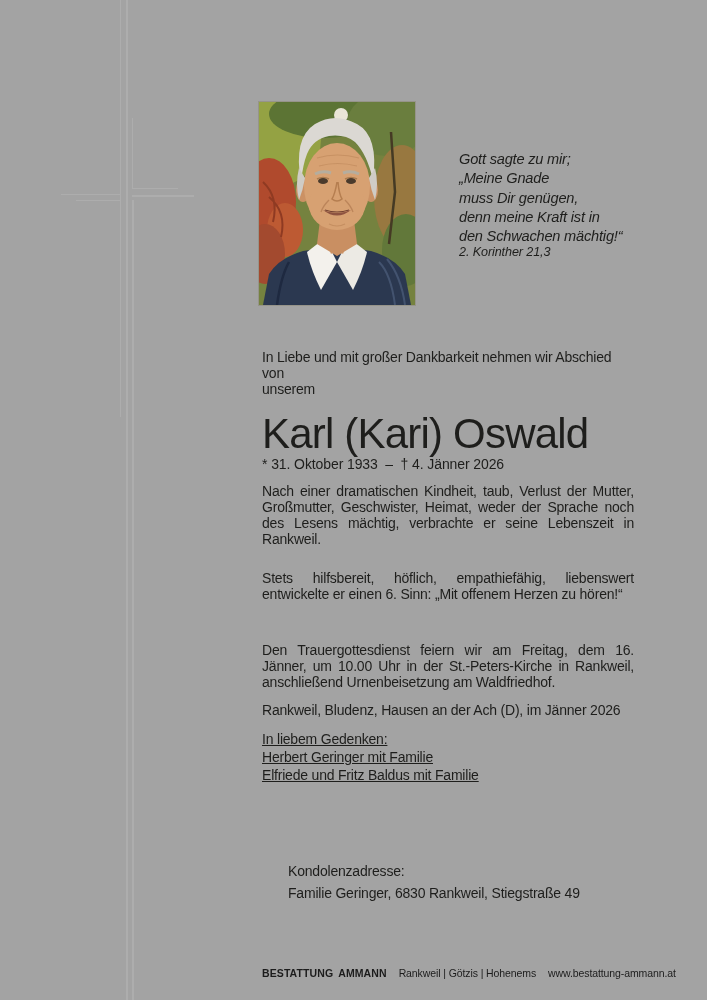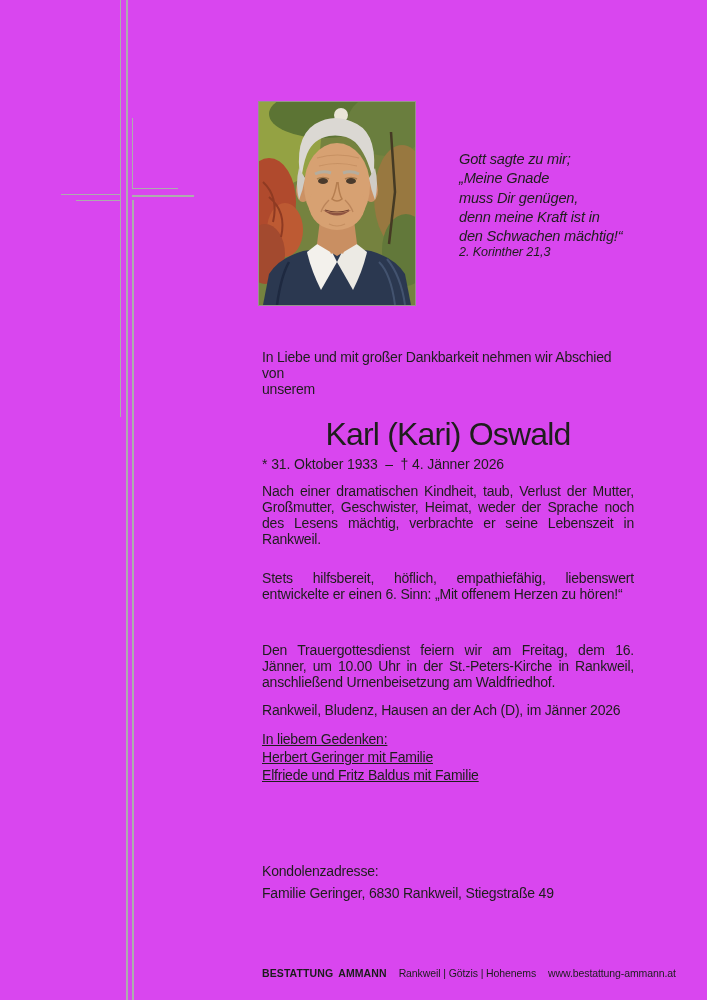--- a/index.html
+++ b/index.html
@@ -1,20 +1,20 @@
 <!DOCTYPE html>
 <html><head>
 <meta charset="utf-8">
 <style>
   html,body { margin:0; padding:0; background:#ffffff; }
   .page {
     position:relative;
     width:707px; height:1000px;
     margin:0 auto;
-    background:#d946ef;
+    background:#a3a3a3;
     overflow:hidden;
     font-family:"Liberation Sans", sans-serif;
     color:#1e1e1c;
   }
 
   
   .xline { position:absolute; background:#adadad; }
 
   
   .photo {
@@ -38,29 +38,29 @@
     font-style:italic;
     font-size:12.6px;
     letter-spacing:-0.1px;
   }
 
   
   .col { position:absolute; left:262px; width:372px; }
   .body-text { font-size:14px; line-height:16px; letter-spacing:-0.2px; }
 
   .intro    { top:349px; white-space:pre-line; }
-  .name     { top:414px; font-size:32px; line-height:40px; letter-spacing:-0.8px; text-align:center; font-weight:400; }
+  .name     { top:414px; font-size:42px; line-height:40px; letter-spacing:-0.8px; font-weight:400; }
   .dates    { top:456px; font-size:14px; white-space:pre; letter-spacing:-0.1px; }
   .para     { text-align:justify; }
   .p1 { top:483px; }
   .p2 { top:570px; }
   .p3 { top:642px; }
   .place-date   { top:702px; }
   .remembrance  { top:730px; line-height:18px;text-decoration:underline; }
-  .condolence   { top:861px; line-height:21.5px; }
+  .condolence   { top:861px; line-height:21.5px;margin-left:26px; }
 
   .footer {
     position:absolute; left:262px; top:967px;
     display:flex; align-items:flex-start; gap:12px;
     font-size:10.5px; letter-spacing:-0.1px;
     color:#1c1c1c; white-space:nowrap;
   }
   .footer .fh { display:flex; gap:5px; font-weight:700; letter-spacing:0.1px; }
 </style>
 </head>

